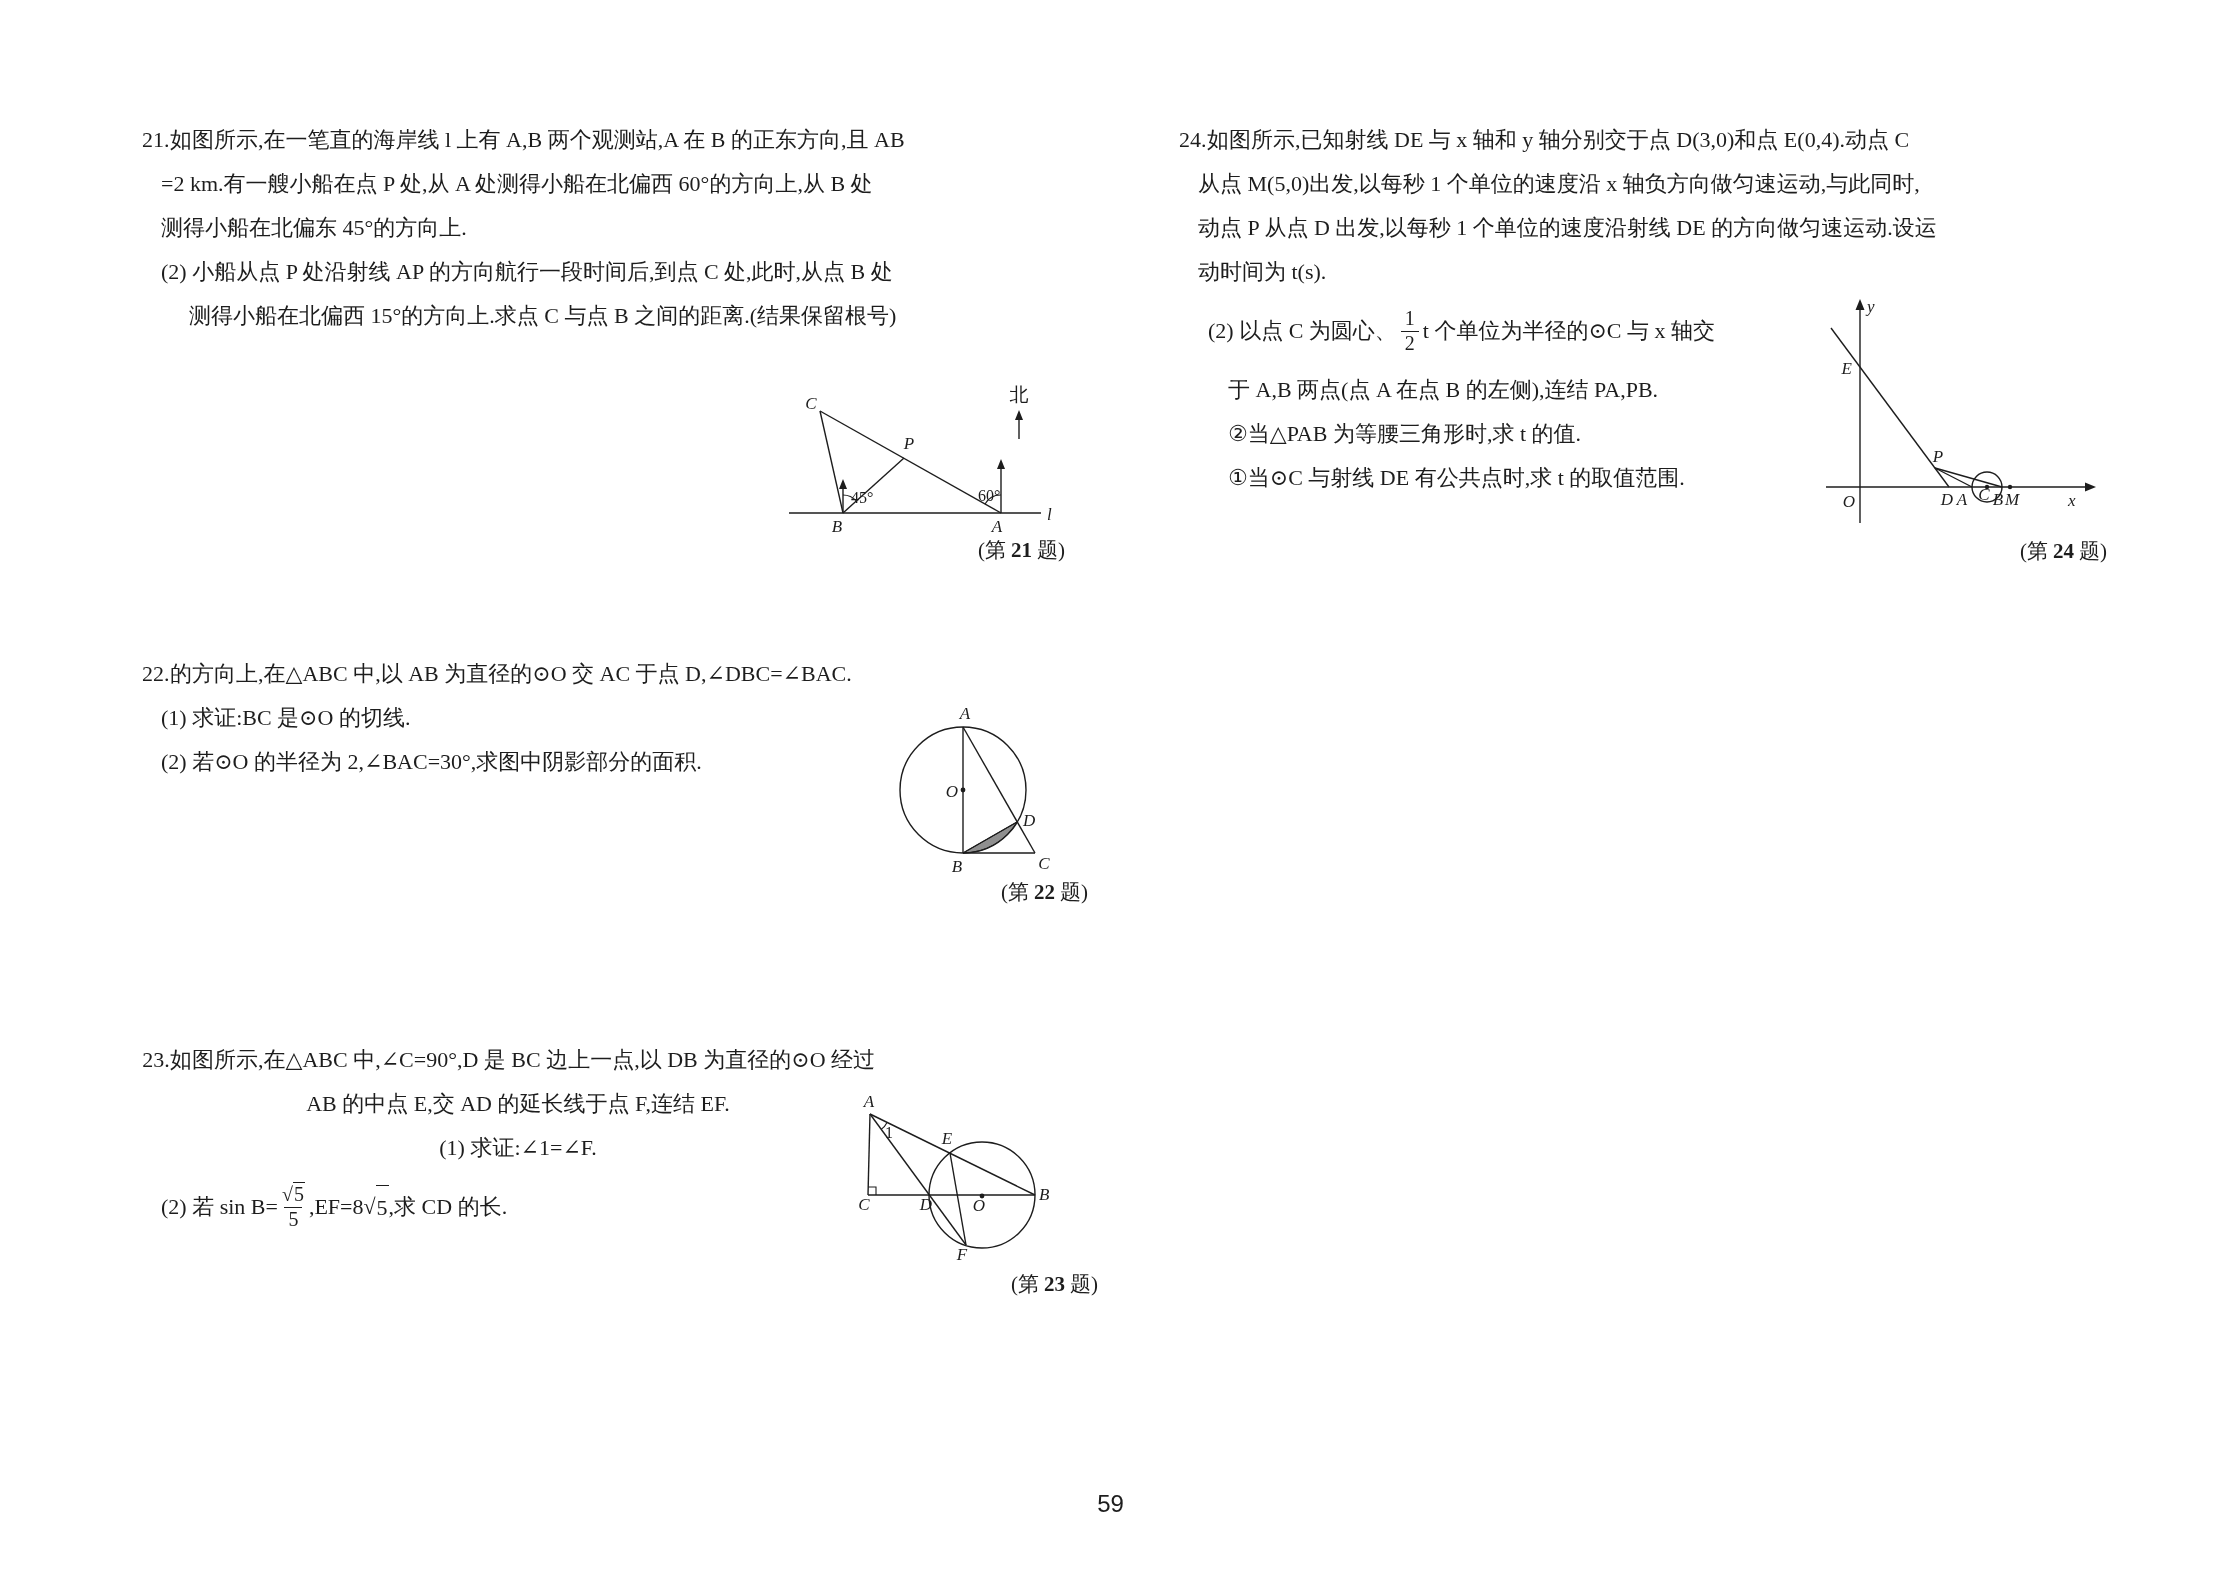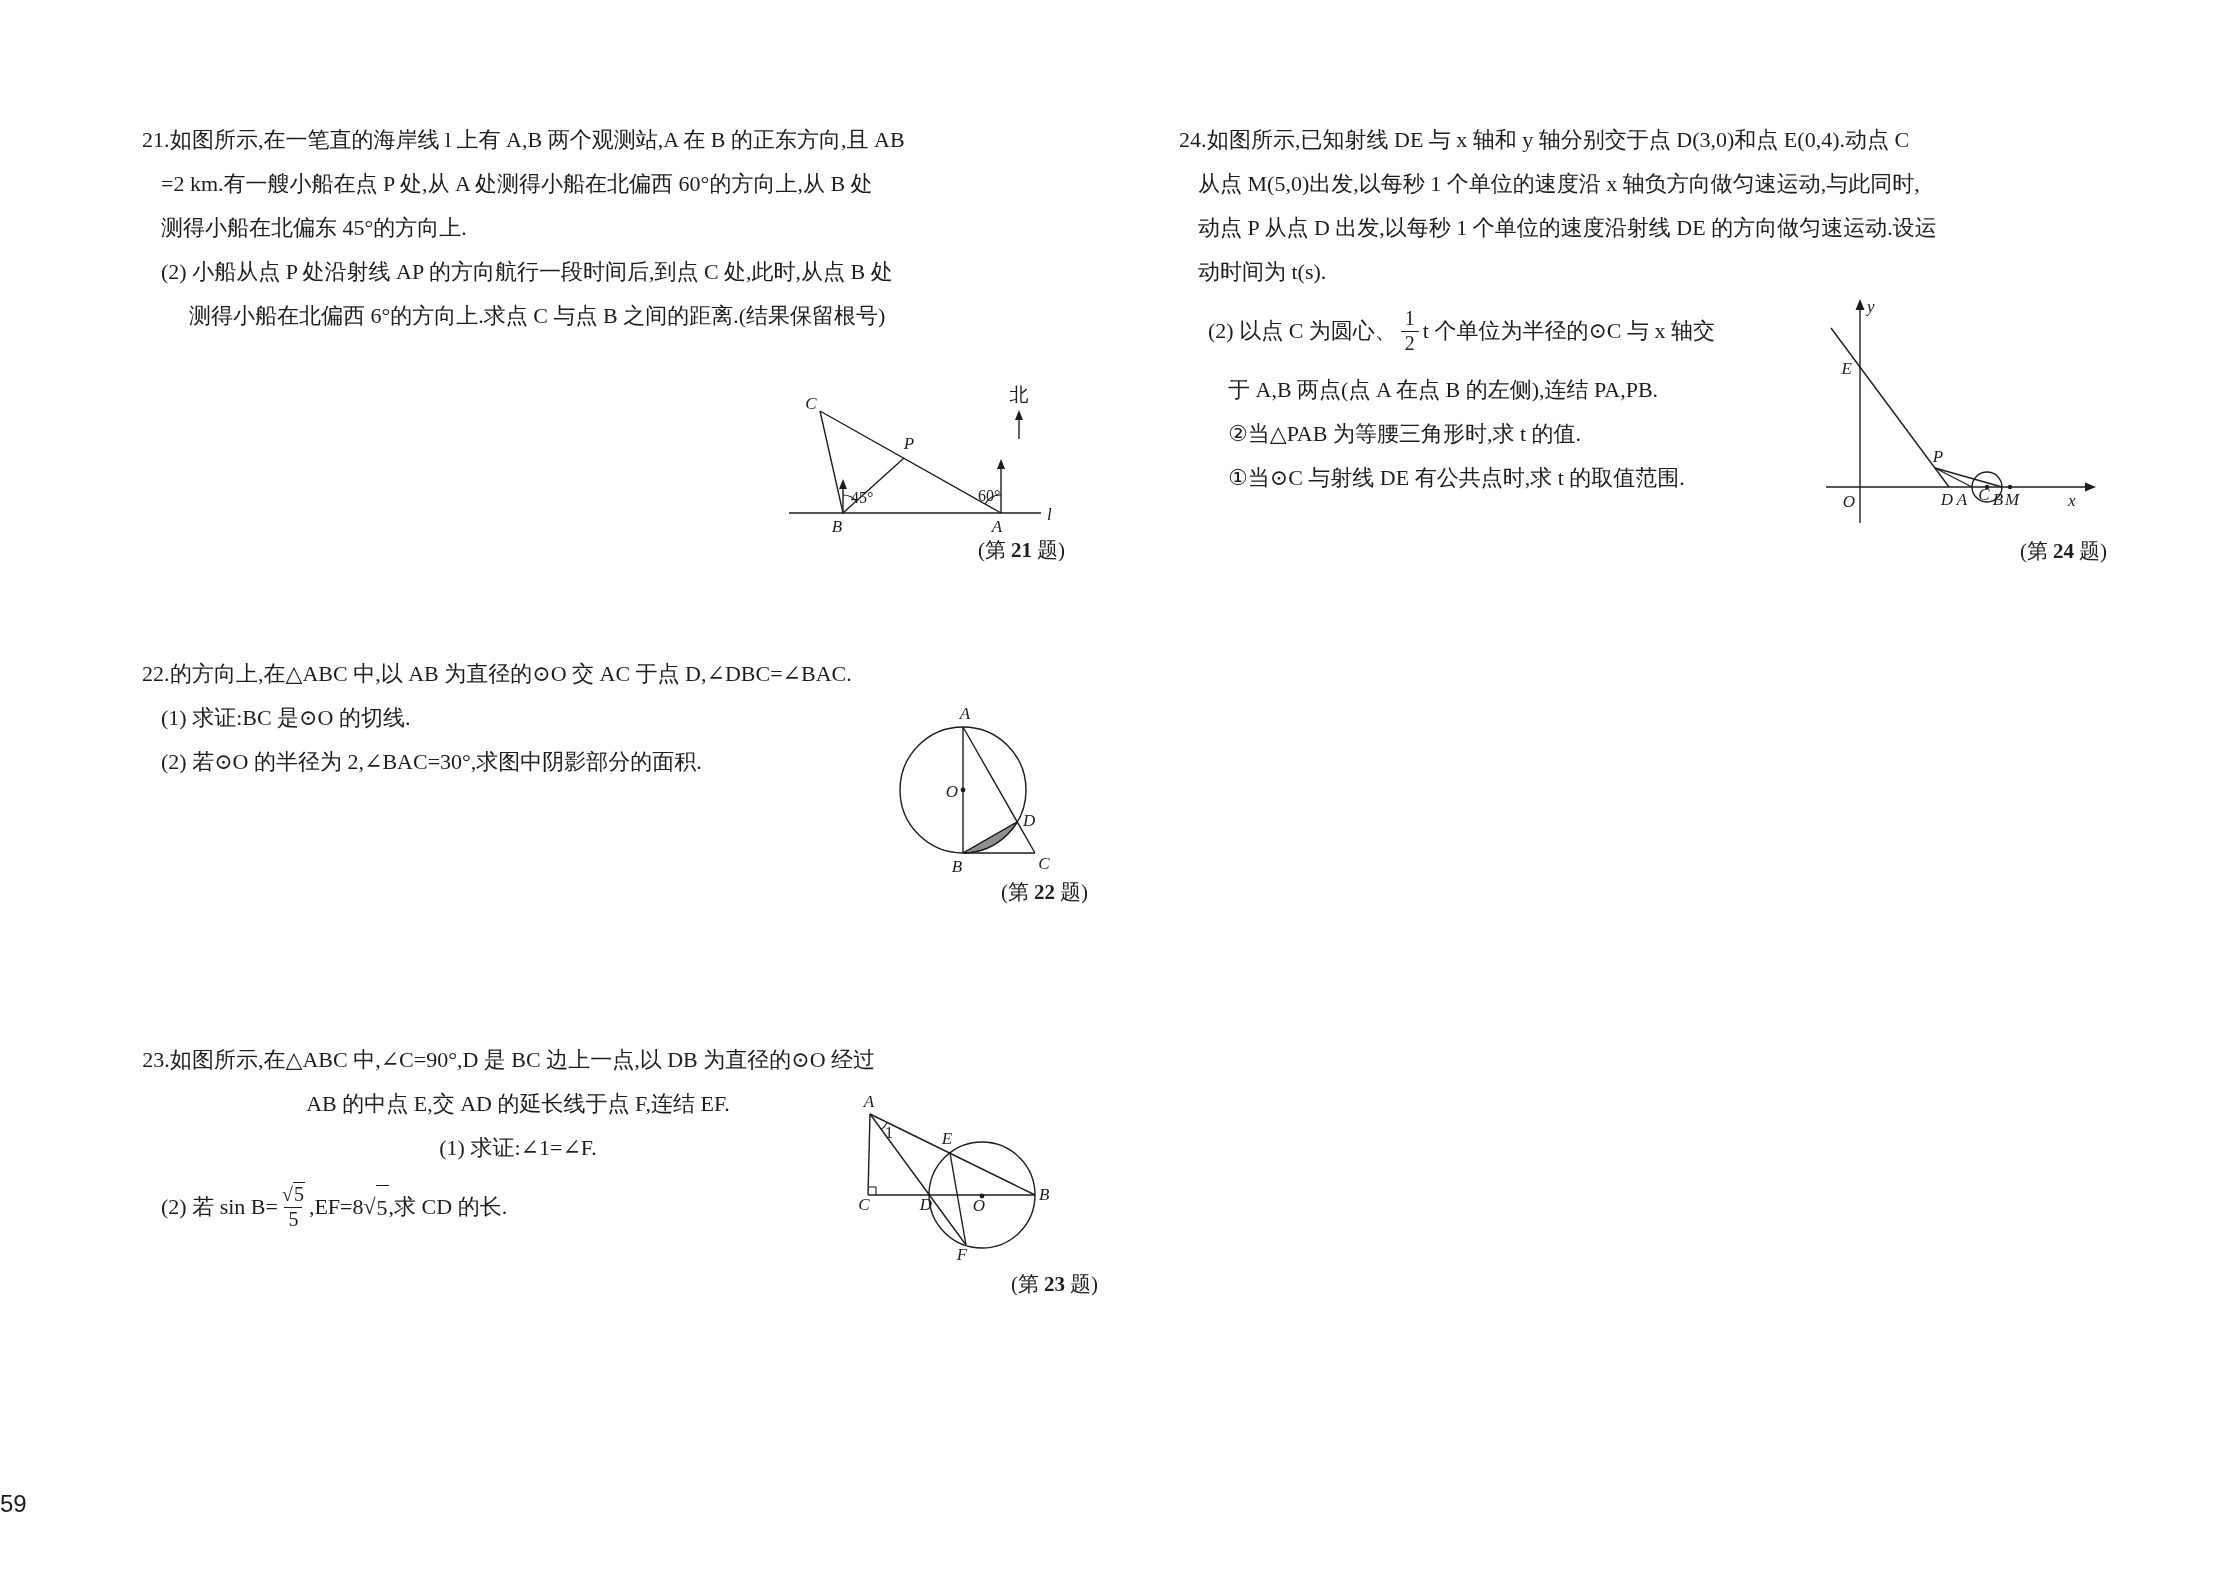--- a/index.html
+++ b/index.html
@@ -34,34 +34,34 @@
   #cap21{left:775px;top:536px;width:290px;}
   #p22{left:133px;top:652px;}
   #fig22{left:868px;top:692px;}
   #cap22{left:868px;top:878px;width:220px;}
   #p23{left:133px;top:1038px;text-align:center;}
   #fig23{left:838px;top:1092px;}
   #cap23{left:838px;top:1270px;width:260px;}
   #p24{left:1170px;top:118px;}
   #fig24{left:1812px;top:285px;}
   #cap24{left:1812px;top:537px;width:295px;}
-  #pageno{position:absolute;left:0;top:1490px;width:2221px;
+  #pageno{position:absolute;left:0;top:1490px;width:2221px;text-align:center;
         font-family:"Liberation Sans","DejaVu Sans",sans-serif;font-size:24px;}
 </style>
 </head>
 <body>
 
 <div class="page">
 
   <div class="prob" id="p21">
     <div class="ln first"><span class="pnum">21.</span><span>如图所示,在一笔直的海岸线 l 上有 A,B 两个观测站,A 在 B 的正东方向,且 AB</span></div>
     <div class="ln">=2 km.有一艘小船在点 P 处,从 A 处测得小船在北偏西 60°的方向上,从 B 处</div>
     <div class="ln">测得小船在北偏东 45°的方向上.</div>
     <div class="ln">(2) 小船从点 P 处沿射线 AP 的方向航行一段时间后,到点 C 处,此时,从点 B 处</div>
-    <div class="ind">测得小船在北偏西 6°的方向上.求点 C 与点 B 之间的距离.(结果保留根号)</div>
+    <div class="ind">测得小船在北偏西 15°的方向上.求点 C 与点 B 之间的距离.(结果保留根号)</div>
   </div>
 
   <svg class="fig" id="fig21" width="290" height="152" viewBox="0 0 290 152">
     <line x1="14" y1="130" x2="266" y2="130" class="fl"></line>
     <line x1="45" y1="28" x2="68" y2="130" class="fl"></line>
     <line x1="45" y1="28" x2="226" y2="130" class="fl"></line>
     <line x1="68" y1="130" x2="129" y2="75" class="fl"></line>
     <line x1="68" y1="130" x2="68" y2="99" class="fl"></line>
     <path d="M68,96 l-4,10 h8 z" class="ah"></path>
     <line x1="226" y1="130" x2="226" y2="79" class="fl"></line>

